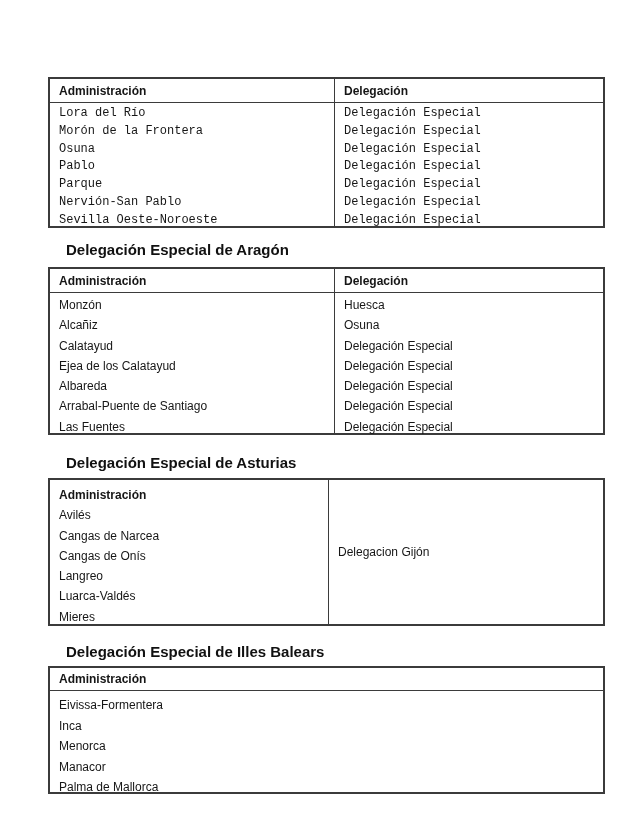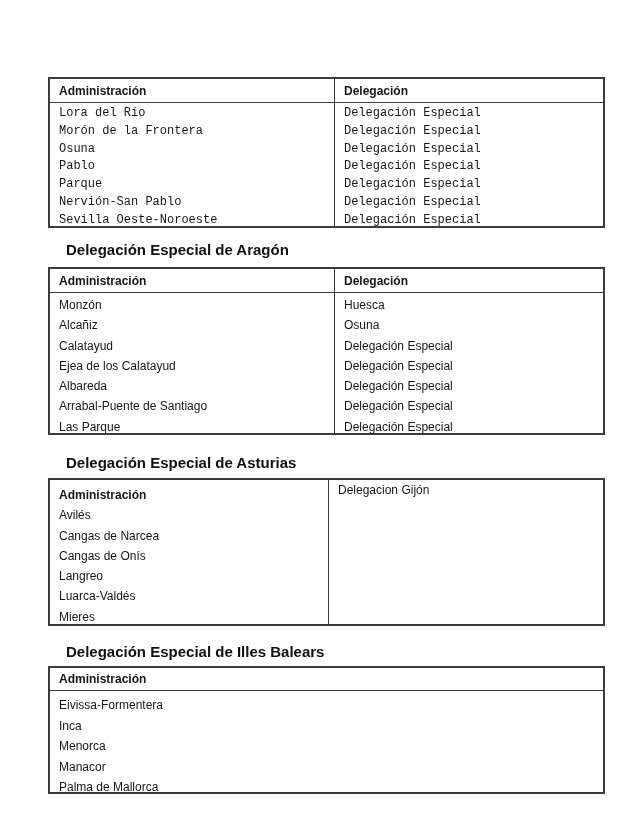--- a/index.html
+++ b/index.html
@@ -44,21 +44,21 @@
 
   .tbody { flex: 1; display: flex; min-height: 0; }
   .bcol-l { width: 284px; padding: 2px 0 0 9px; }
   .bcol-r { flex: 1; border-left: 1.5px solid #3b3b3b; padding: 2px 4px 0 9px; }
   .t1 .line { line-height: 17.75px; white-space: nowrap; font-family: Liberation Mono, monospace; }
   .t2 .line { line-height: 20.3px; white-space: nowrap; }
   .t3 .line { line-height: 20.3px; white-space: nowrap; }
   .t4 .line { line-height: 20.5px; white-space: nowrap; }
 
   .t3 .bcol-l { width: 278px; padding-top: 5px; }
-  .t3 .bcol-r { display: flex; align-items: flex-start; padding-top: 0; }
+  .t3 .bcol-r { display: flex; align-items: center; padding-top: 0; }
   .t3 .inline-hdr { font-weight: bold; }
 
   .t4 .tbody { display: block; padding: 4px 12px 0 9px; }
 
   .sec-title {
     position: absolute;
     left: 66px;
     width: 557px;
     text-align: left;
     font-weight: bold;
@@ -110,21 +110,21 @@
       <div class="cell-r">Delegación</div>
     </div>
     <div class="tbody">
       <div class="bcol-l">
         <div class="line">Monzón</div>
         <div class="line">Alcañiz</div>
         <div class="line">Calatayud</div>
         <div class="line">Ejea de los Calatayud</div>
         <div class="line">Albareda</div>
         <div class="line">Arrabal-Puente de Santiago</div>
-        <div class="line">Las Parque</div>
+        <div class="line">Las Fuentes</div>
       </div>
       <div class="bcol-r">
         <div class="line">Huesca</div>
         <div class="line">Osuna</div>
         <div class="line">Delegación Especial</div>
         <div class="line">Delegación Especial</div>
         <div class="line">Delegación Especial</div>
         <div class="line">Delegación Especial</div>
         <div class="line">Delegación Especial</div>
       </div>

